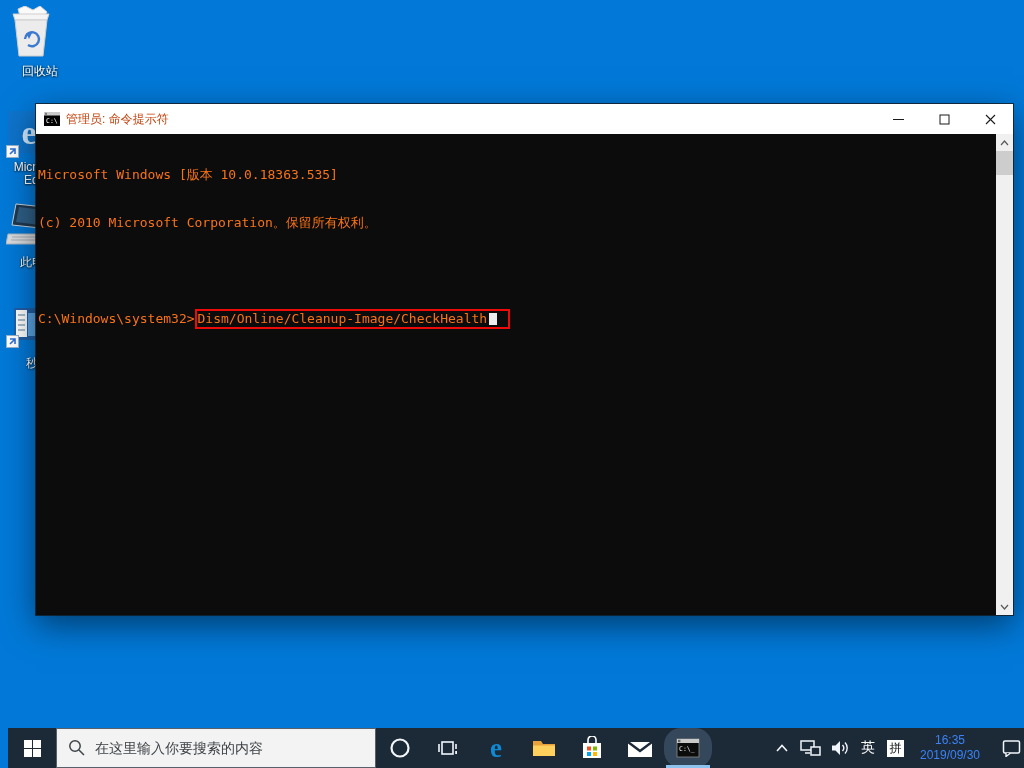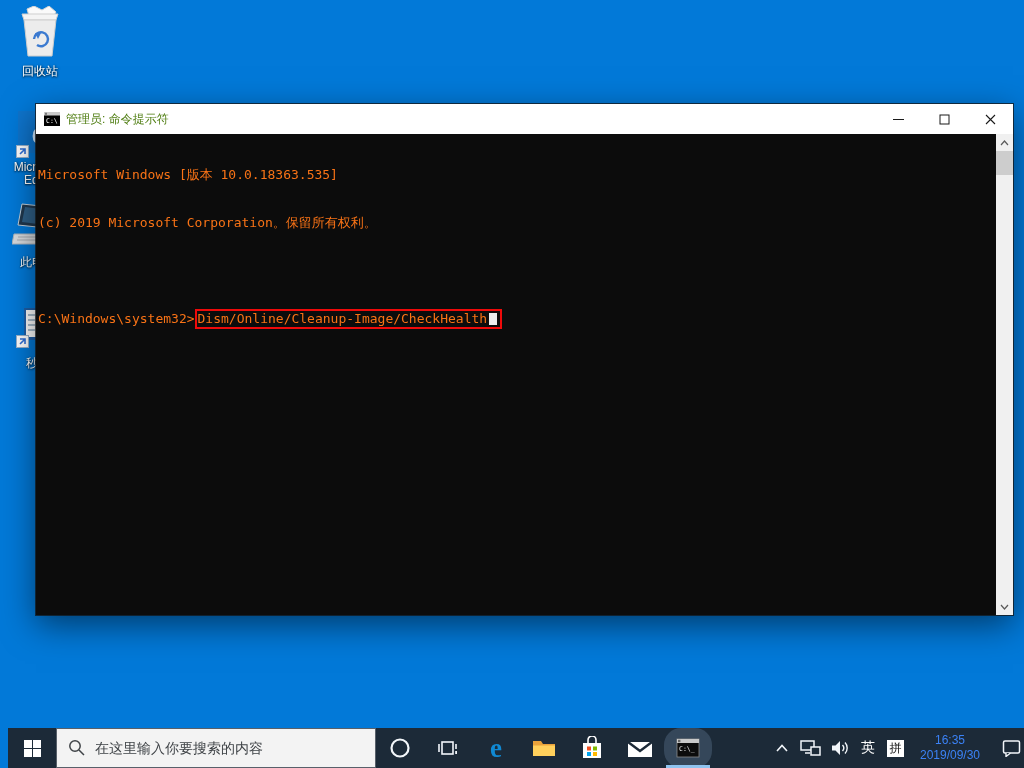--- a/index.html
+++ b/index.html
@@ -1,40 +1,40 @@
 <!DOCTYPE html>
 <html><head>
 <meta charset="utf-8">
 <style>
   * { margin:0; padding:0; box-sizing:border-box; }
   html,body { width:1024px; height:768px; overflow:hidden; font-family:"Liberation Sans", sans-serif; }
 
   .desktop { position:relative; width:1024px; height:768px; background:#0279d8; overflow:hidden; }
 
   
-  .dicon { position:absolute; width:64px; display:flex; flex-direction:column; align-items:center; z-index:1; }
+  .dicon { position:absolute; width:64px; display:flex; flex-direction:column; z-index:1; }
   .dicon .dlabel { margin-top:3px; font-size:12px; color:#fff; text-shadow:0 1px 2px rgba(0,0,0,.75), 1px 0 2px rgba(0,0,0,.5);
                    text-align:center; line-height:13px; width:64px; }
   .badge { position:absolute; left:0; bottom:0; width:13px; height:13px; background:#fff; border:1px solid #9ab2cc; }
   .badge svg { display:block; margin:1px auto 0; }
 
   
   .cmd-window { position:absolute; left:36px; top:104px; width:977px; height:511px; z-index:5;
                 box-shadow:0 0 0 1px rgba(20,20,20,.75), 0 10px 32px rgba(0,0,0,.5); background:#0c0c0c; }
   .titlebar { height:30px; background:#ffffff; display:flex; align-items:center; padding-left:8px; }
   .titlebar-icon { width:16px; height:16px; margin-right:6px; flex:none; }
-  .titlebar-title { font-size:12px; color:#4d7c0f; white-space:nowrap; }
+  .titlebar-title { font-size:12px; color:#c2410c; white-space:nowrap; }
   .caption-buttons { margin-left:auto; display:flex; height:30px; }
   .cap-btn { width:46px; height:30px; display:flex; align-items:center; justify-content:center; }
 
   .console { position:absolute; left:0; top:30px; right:0; bottom:0; background:#0c0c0c;
              font-family:"DejaVu Sans Mono", monospace; font-size:13px; line-height:16px; color:#f97316;
              padding:1px 0 0 2px; white-space:pre; }
   .cline { height:16px; }
-  .red-box { display:inline-block; border:2px solid #ef0a0a; padding:0 3px 0 1px; margin:-2px 0; line-height:16px; }
+  .red-box { display:inline-block; border:2px solid #ef0a0a; padding:0 11px 0 1px; margin:-2px 0; line-height:16px; }
   .cursor { display:inline-block; width:8px; height:12px; background:#ededed; margin-left:2px; transform:translateY(2px); }
 
   .scrollbar { position:absolute; right:0; top:30px; width:17px; bottom:0; background:#f0f0f0; z-index:6; }
   .sb-arrow { position:absolute; left:0; width:17px; height:17px; display:flex; align-items:center; justify-content:center; }
   .sb-up { top:0; } .sb-down { bottom:0; }
   .sb-thumb { position:absolute; left:0; top:17px; width:17px; height:24px; background:#cdcdcd; }
 
   
   .taskbar { position:absolute; left:8px; bottom:0; width:1024px; height:40px; background:#1c2a38; z-index:10;
              display:flex; align-items:flex-end; }
@@ -143,21 +143,21 @@
         <span class="cap-btn">
           <svg width="11" height="11" viewBox="0 0 11 11">
               <path d="M1,1 L10,10 M10,1 L1,10" stroke="#1a1a1a" stroke-width="1.1"></path>
             </svg>
         </span>
       </div>
     </div>
 
     <div class="console">
       <div class="cline">Microsoft Windows [版本 10.0.18363.535]</div>
-      <div class="cline">(c) 2019 Microsoft Corporation。保留所有权利。</div>
+      <div class="cline">(c) 2010 Microsoft Corporation。保留所有权利。</div>
       <div class="cline"></div>
       <div class="cline"><span>C:\Windows\system32&gt;</span><span class="red-box"><span>Dism/Online/Cleanup-Image/CheckHealth</span><span class="cursor"></span></span></div>
     </div>
 
     <div class="scrollbar">
       <span class="sb-arrow sb-up">
         <svg width="9" height="6" viewBox="0 0 9 6">
             <path d="M1,5 L4.5,1 L8,5" fill="none" stroke="#5a5a5a" stroke-width="1.2"></path>
           </svg>
       </span>

